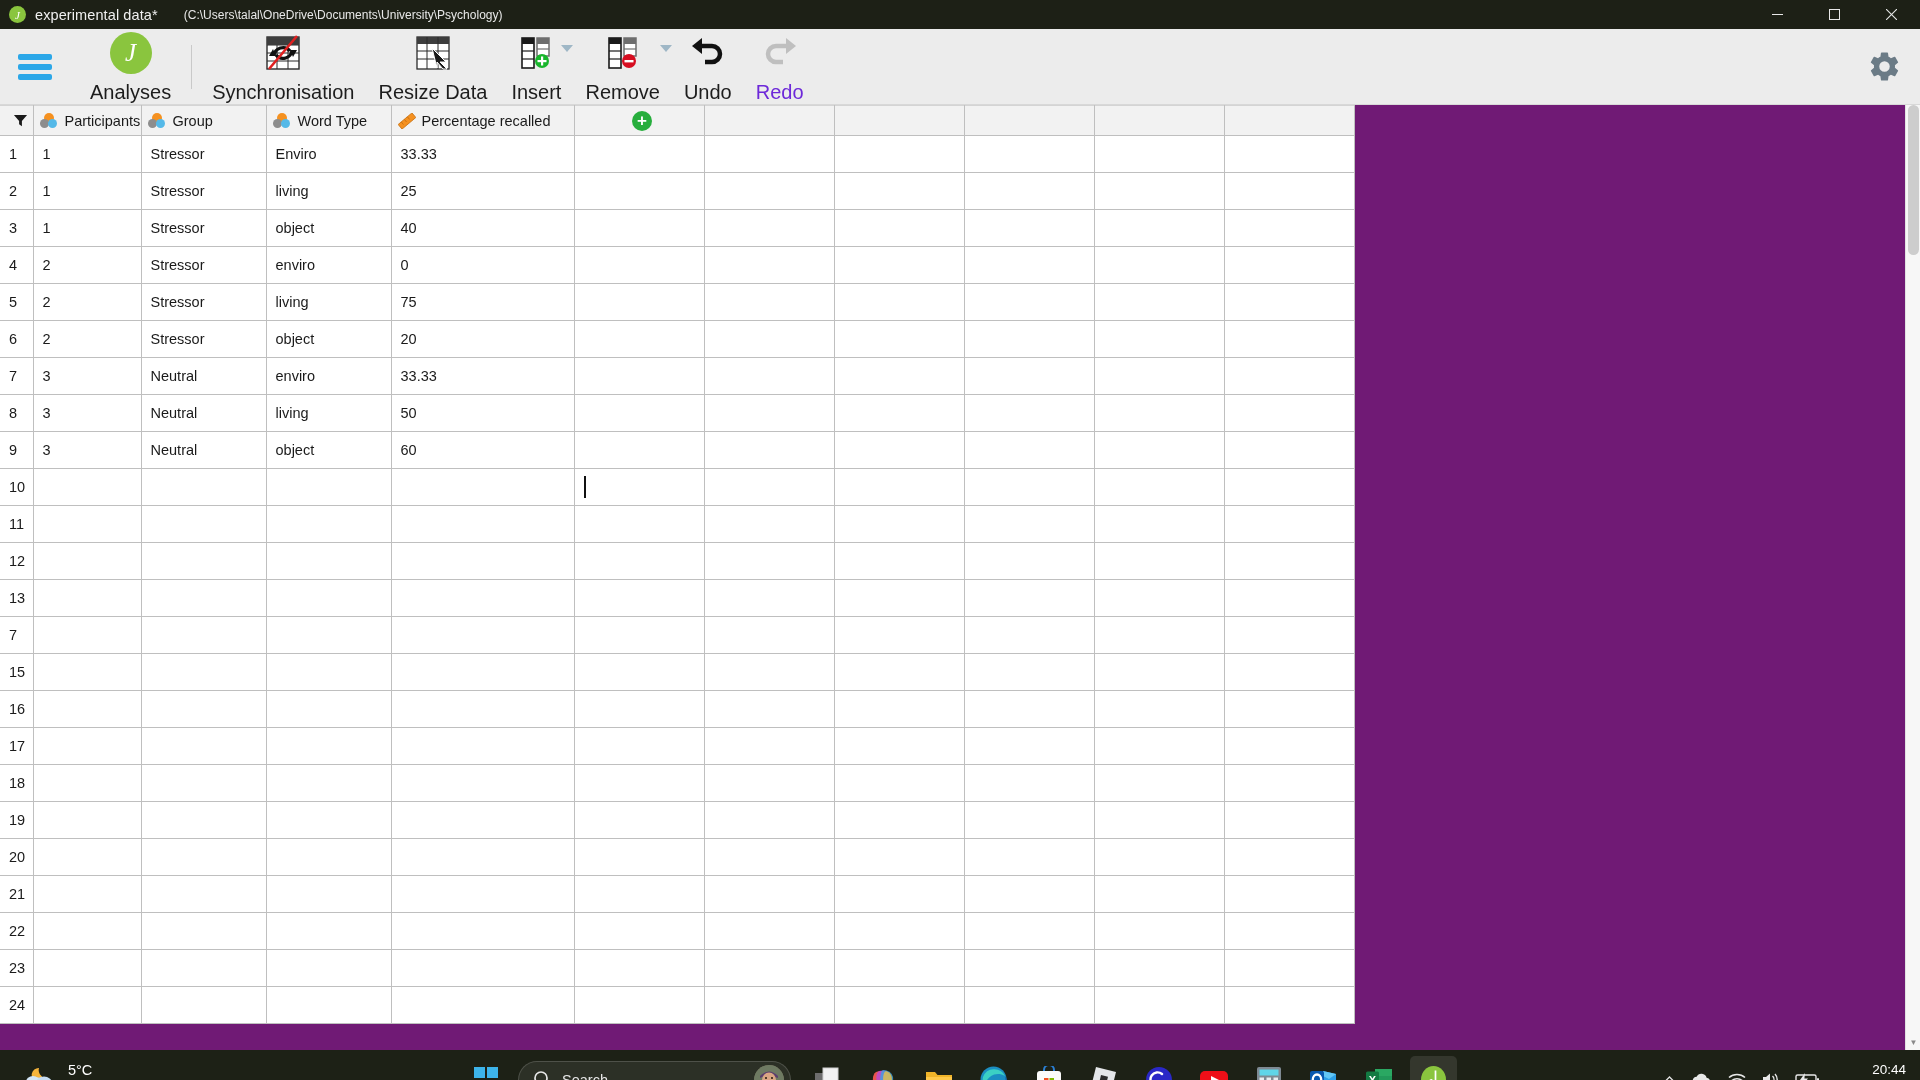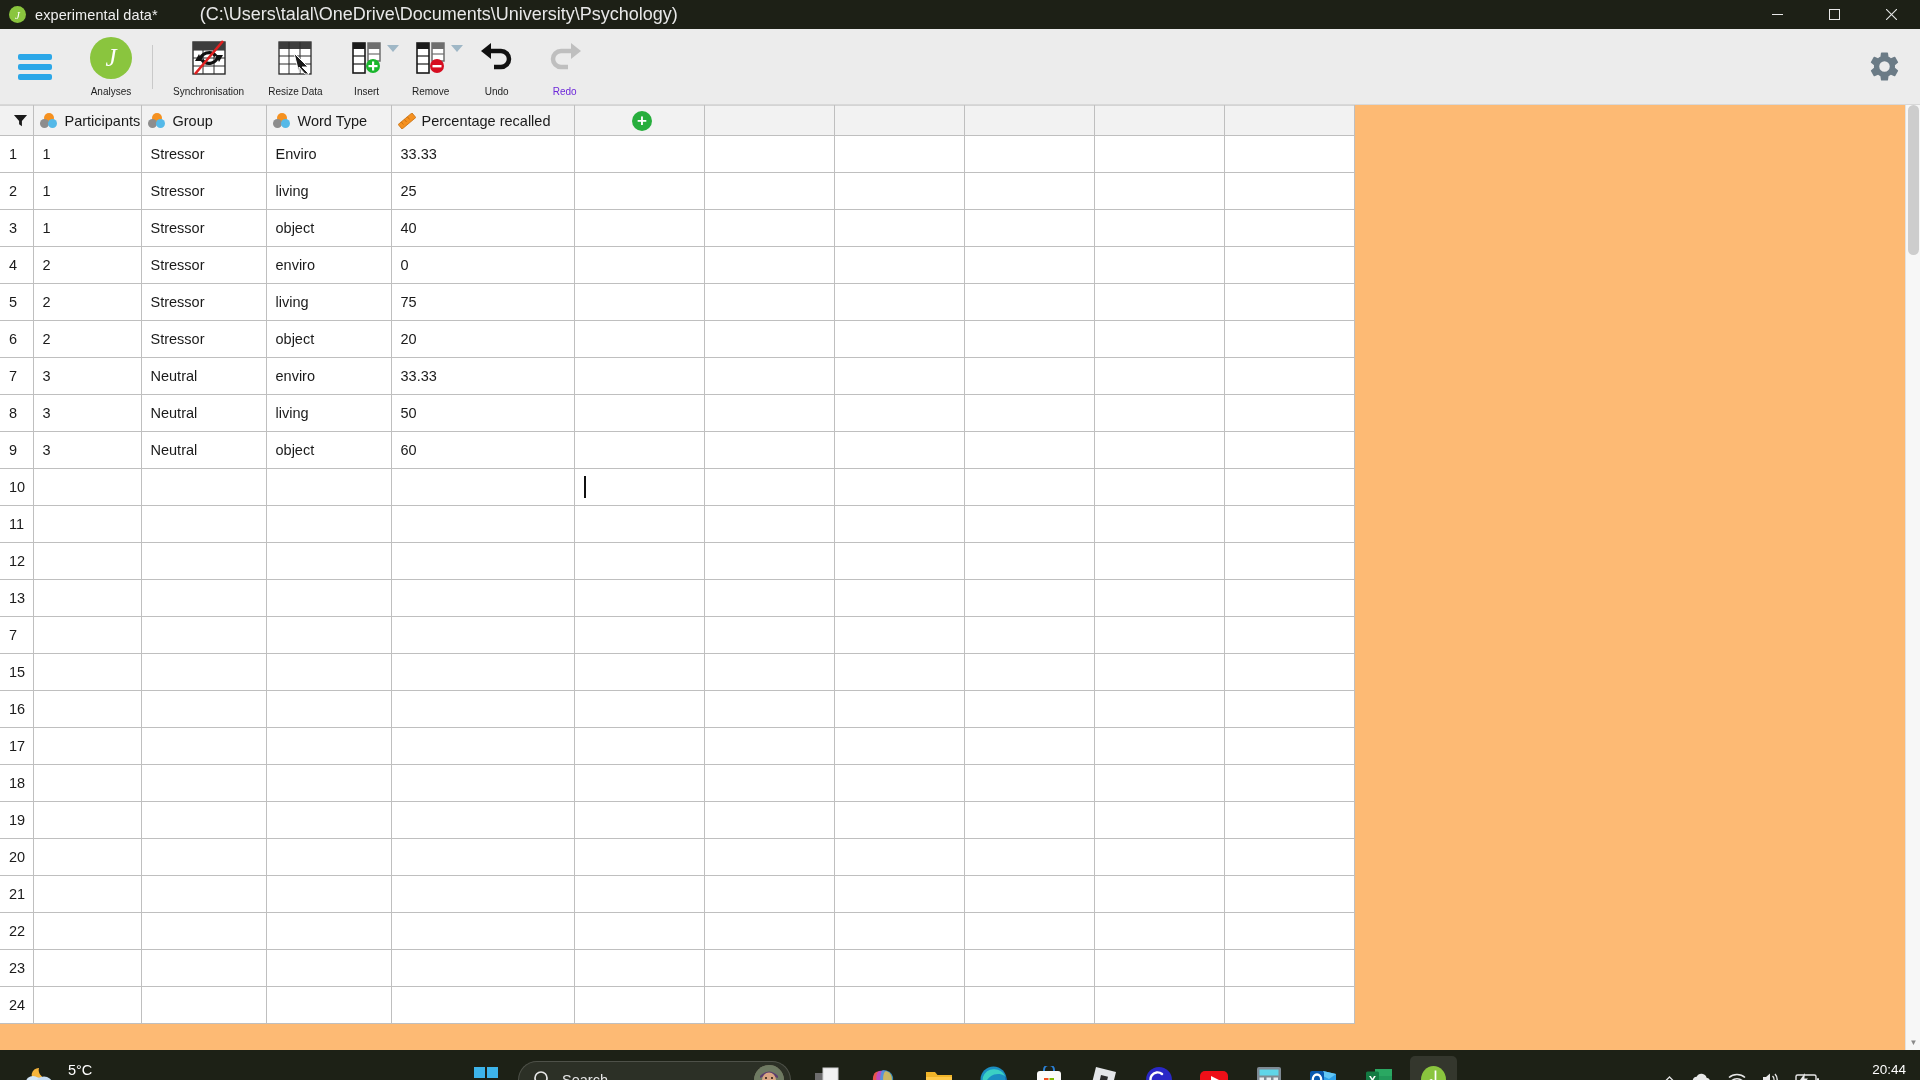--- a/index.html
+++ b/index.html
@@ -15,38 +15,38 @@
     display: flex; align-items: center; position: relative;
   }
   #titlebar .app-logo {
     width: 17px; height: 17px; border-radius: 50%;
     background: #8ac53e; margin-left: 9px; margin-right: 9px;
     display: flex; align-items: center; justify-content: center;
     font-size: 11px; color: #ffffff; font-style: italic;
     font-family: "Liberation Serif", serif; flex: none;
   }
   #titlebar .title-text { font-size: 14.5px; letter-spacing: .1px; }
-  #titlebar .path-text { font-size: 18px; margin-left: 42px; color: #e8e8e8; }
+  #titlebar .path-text { font-size: 12px; margin-left: 26px; color: #e8e8e8; }
   #win-ctrl { position: absolute; right: 0; top: 0; height: 29px; display: flex; }
   #win-ctrl div {
     width: 57px; height: 29px; display: flex; align-items: center;
     justify-content: center; color: #e8e8e8; font-size: 14px;
   }
 
   
   #ribbon {
     height: 76px; background: #ececec; position: relative;
     border-bottom: 1px solid #d8d8d8; display: flex; align-items: flex-start;
   }
   .rb-item {
     height: 76px; display: flex; flex-direction: column;
     align-items: center; justify-content: center; position: relative;
     padding: 0 12px; cursor: default;
   }
-  .rb-label { font-size: 10px; color: #1d1d1d; margin-top: 9px; line-height: 1; }
+  .rb-label { font-size: 20px; color: #1d1d1d; margin-top: 9px; line-height: 1; }
   .rb-label.disabled { color: #6d28d9; text-align: right; }
   .rb-icon { height: 40px; display: flex; align-items: center; justify-content: center; }
   .rb-sep { width: 1px; height: 44px; background: #c9c9c9; margin: 16px 8px 0 8px; }
   .rb-caret {
     position: absolute; right: 0px; top: 16px;
     width: 0; height: 0; border-left: 6px solid transparent;
     border-right: 6px solid transparent; border-top: 7px solid #9fb7c6;
   }
   
   #hamburger { padding: 0 26px 0 18px; }
@@ -55,21 +55,21 @@
   .analyses-circle {
     width: 42px; height: 42px; border-radius: 50%;
     background: #8ac53e; display: flex; align-items: center; justify-content: center;
     color: #ffffff; font-size: 25px; font-style: italic;
     font-family: "Liberation Serif", serif;
   }
   
   #gear-btn { position: absolute; right: 18px; top: 20px; cursor: pointer; }
 
   
-  #sheet-wrap { position: relative; height: 945px; background: #fdba74; overflow: hidden; }
+  #sheet-wrap { position: relative; height: 945px; background: #701a75; overflow: hidden; }
   table.sheet { border-collapse: collapse; table-layout: fixed; }
   table.sheet th, table.sheet td {
     border-right: 1px solid #bfbfbf; border-bottom: 1px solid #bfbfbf;
     height: 37px; font-size: 14.5px; color: #1a1a1a;
     font-weight: normal; text-align: left; padding: 0 0 0 9px;
     background: #ffffff; vertical-align: middle; overflow: hidden; white-space: nowrap;
   }
   table.sheet thead th {
     height: 30px; background: #f2f2f2; border-bottom: 1px solid #bfbfbf;
     border-top: 1px solid #d4d4d4;

